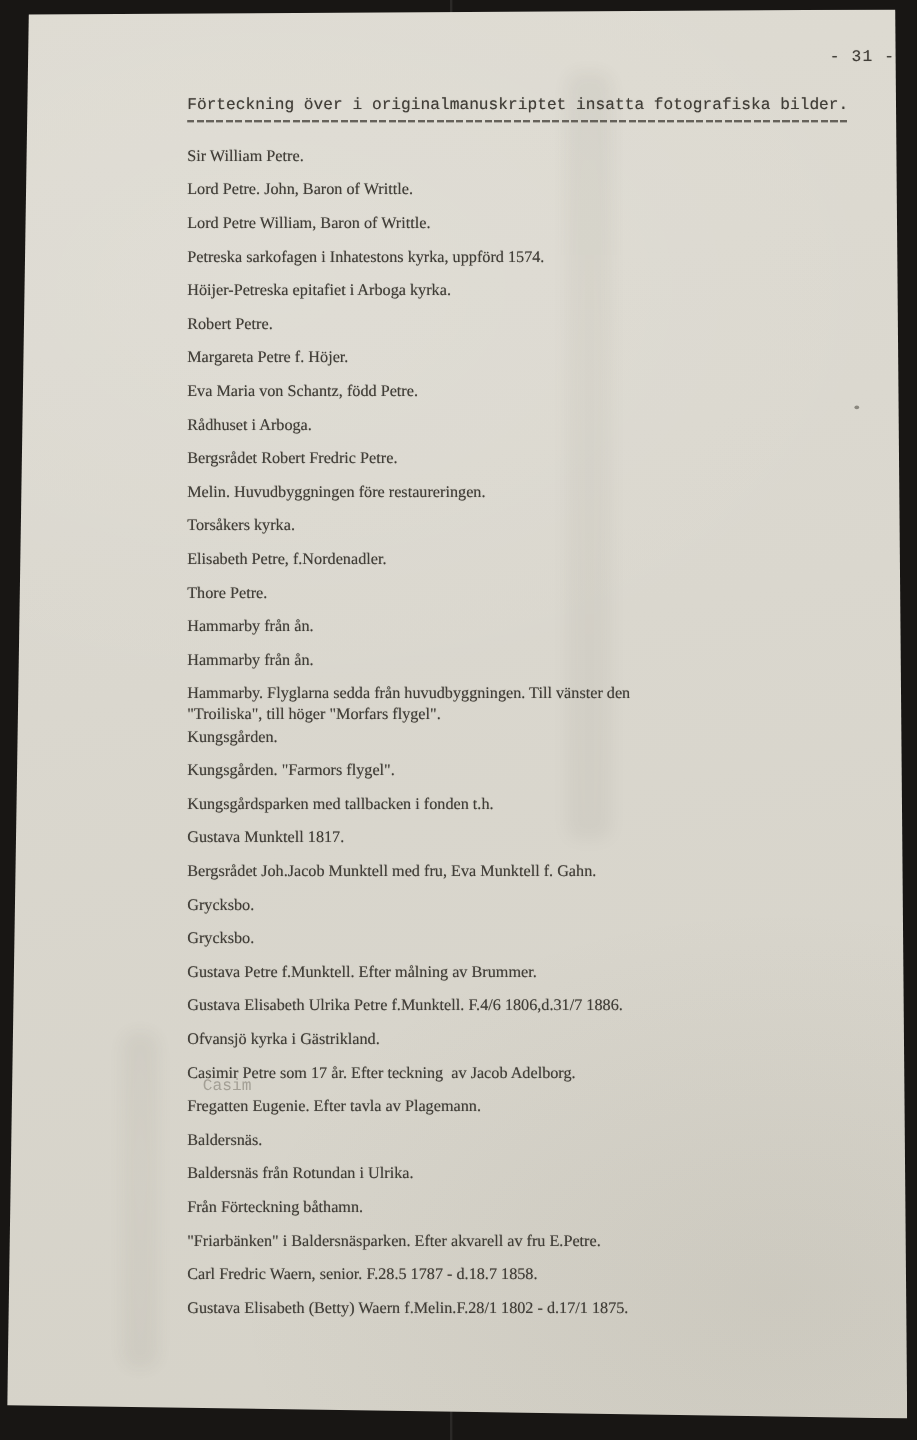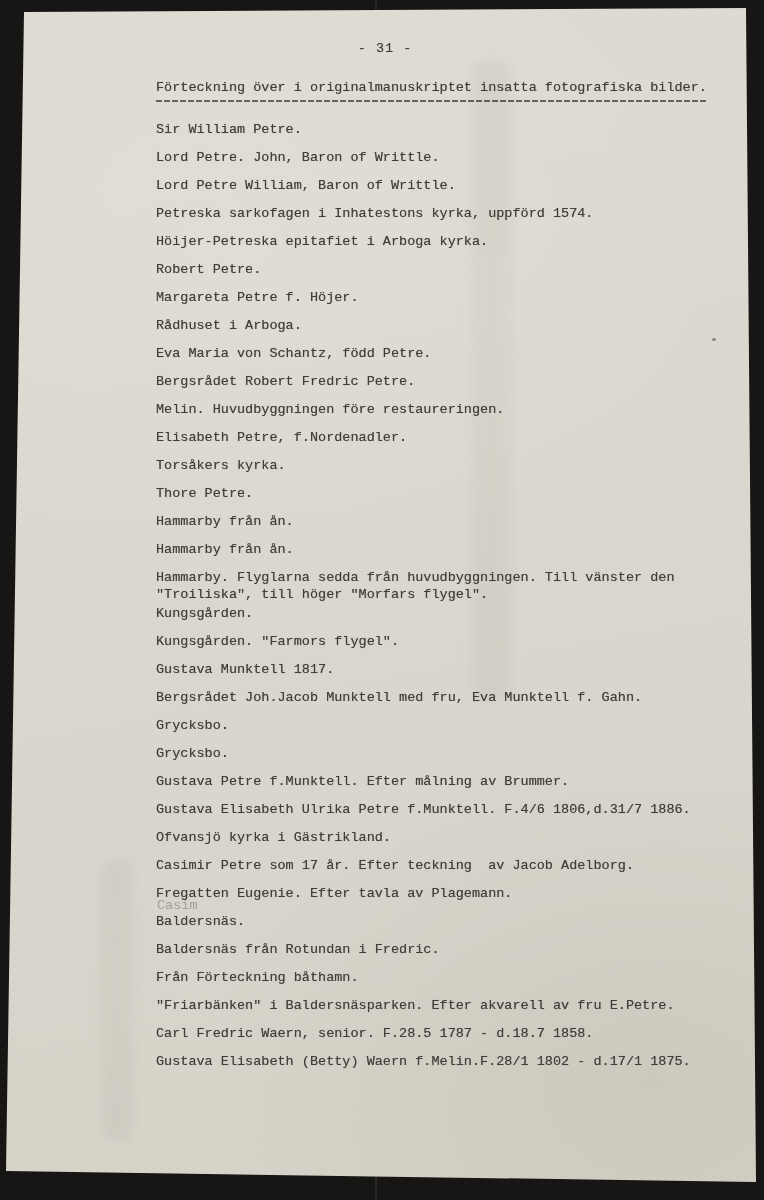--- a/index.html
+++ b/index.html
@@ -43,41 +43,42 @@
   }
 
   
   .ink {
     color:#413e38;
     text-shadow:0 0 0.7px rgba(62,58,50,0.55);
   }
 
   .pagenum {
     position:absolute; top:41px; left:24px; width:722px;
-    text-align:center; font-size:13.5px; letter-spacing:1px;
+    text-align:right; font-size:13.5px; letter-spacing:1px;
   }
 
   .heading-wrap { position:absolute; top:78px; left:156px; width:fit-content;text-align:center; }
   .heading { font-size:13.5px; white-space:nowrap; }
   .heading-underline {
     margin-top:4px; height:2px; width:100%;
     background:repeating-linear-gradient(90deg,#504c45 0px,#504c45 6px,transparent 6px,transparent 8px);
     opacity:0.85;
   }
 
   .entries { position:absolute; top:121px; left:156px; width:578px; }
   .entry {
     font-size:13.5px; line-height:17px;
     margin-bottom:11px;
     white-space:pre-wrap;
+    font-family:Liberation Serif, serif;
   }
   .entry.wrapped { margin-bottom:2px; }
 
   .ghost {
-    position:absolute; top:898px; left:157px;
+    position:absolute; top:898px; left:169px;
     font-size:13.5px; color:#9a968c; opacity:0.85;
     text-shadow:none;
   }
 </style>
 </head>
 <body>
 
 <div class="stage">
 
   <div class="backdrop">
@@ -98,44 +99,45 @@
     </div>
 
     <div class="entries ink">
         <div class="entry">Sir William Petre.</div>
         <div class="entry">Lord Petre. John, Baron of Writtle.</div>
         <div class="entry">Lord Petre William, Baron of Writtle.</div>
         <div class="entry">Petreska sarkofagen i Inhatestons kyrka, uppförd 1574.</div>
         <div class="entry">Höijer-Petreska epitafiet i Arboga kyrka.</div>
         <div class="entry">Robert Petre.</div>
         <div class="entry">Margareta Petre f. Höjer.</div>
+        <div class="entry">Eva Maria von Schantz, född Petre.</div>
         <div class="entry">Rådhuset i Arboga.</div>
-        <div class="entry">Eva Maria von Schantz, född Petre.</div>
         <div class="entry">Bergsrådet Robert Fredric Petre.</div>
         <div class="entry">Melin. Huvudbyggningen före restaureringen.</div>
+        <div class="entry">Torsåkers kyrka.</div>
         <div class="entry">Elisabeth Petre, f.Nordenadler.</div>
-        <div class="entry">Torsåkers kyrka.</div>
         <div class="entry">Thore Petre.</div>
         <div class="entry">Hammarby från ån.</div>
         <div class="entry">Hammarby från ån.</div>
         <div class="entry wrapped">Hammarby. Flyglarna sedda från huvudbyggningen. Till vänster den
 "Troiliska", till höger "Morfars flygel".</div>
         <div class="entry">Kungsgården.</div>
         <div class="entry">Kungsgården. "Farmors flygel".</div>
+        <div class="entry">Kungsgårdsparken med tallbacken i fonden t.h.</div>
         <div class="entry">Gustava Munktell 1817.</div>
         <div class="entry">Bergsrådet Joh.Jacob Munktell med fru, Eva Munktell f. Gahn.</div>
         <div class="entry">Grycksbo.</div>
         <div class="entry">Grycksbo.</div>
         <div class="entry">Gustava Petre f.Munktell. Efter målning av Brummer.</div>
         <div class="entry">Gustava Elisabeth Ulrika Petre f.Munktell. F.4/6 1806,d.31/7 1886.</div>
         <div class="entry">Ofvansjö kyrka i Gästrikland.</div>
         <div class="entry">Casimir Petre som 17 år. Efter teckning  av Jacob Adelborg.</div>
         <div class="entry">Fregatten Eugenie. Efter tavla av Plagemann.</div>
         <div class="entry">Baldersnäs.</div>
-        <div class="entry">Baldersnäs från Rotundan i Fredric.</div>
+        <div class="entry">Baldersnäs från Rotundan i Ulrika.</div>
         <div class="entry">Från Förteckning båthamn.</div>
         <div class="entry">"Friarbänken" i Baldersnäsparken. Efter akvarell av fru E.Petre.</div>
         <div class="entry">Carl Fredric Waern, senior. F.28.5 1787 - d.18.7 1858.</div>
         <div class="entry">Gustava Elisabeth (Betty) Waern f.Melin.F.28/1 1802 - d.17/1 1875.</div>
       </div>
 
     <div class="ghost">Casim</div>
 
   </div>
 </div>

